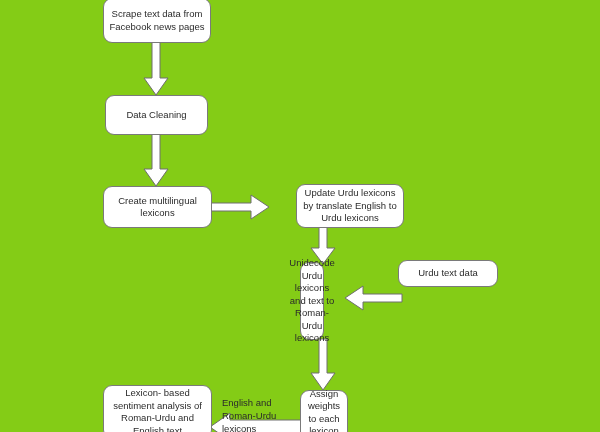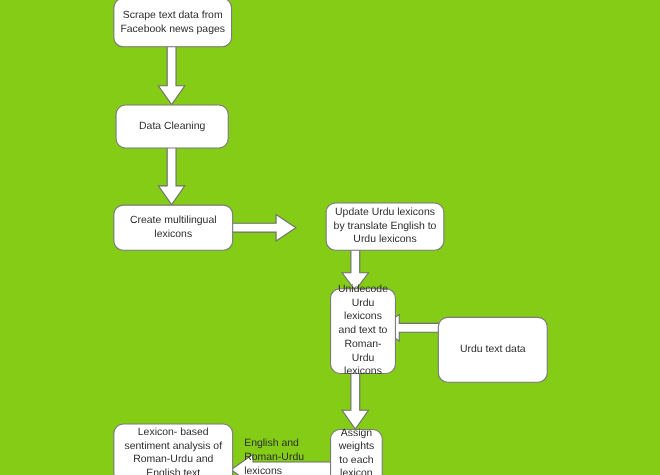--- a/index.html
+++ b/index.html
@@ -118,25 +118,25 @@
   </div>
 
   <div class="node" style="left:103px; top:186px; width:109px; height:42px;">
     <span>Create multilingual lexicons</span>
   </div>
 
   <div class="node" style="left:268px; top:184px; width:108px; height:44px;margin-left:28px;">
     <span>Update Urdu lexicons by translate English to Urdu lexicons</span>
   </div>
 
-  <div class="node node-narrow" style="left:300px; top:262px; width:60px; height:78px;">
+  <div class="node node-narrow" style="left:300px; top:262px; width:24px; height:78px;">
     <span>Unidecode Urdu lexicons and text to Roman-Urdu lexicons</span>
   </div>
 
-  <div class="node" style="left:398px; top:288px; width:100px; height:60px;">
+  <div class="node" style="left:398px; top:260px; width:100px; height:27px;">
     <span>Urdu text data</span>
   </div>
 
   <div class="node node-narrow" style="left:300px; top:390px; width:48px; height:58px;">
     <span>Assign weights to each lexicon as</span>
   </div>
 
   <div class="node" style="left:103px; top:385px; width:109px; height:54px;">
     <span>Lexicon- based sentiment analysis of Roman-Urdu and English text</span>
   </div>

